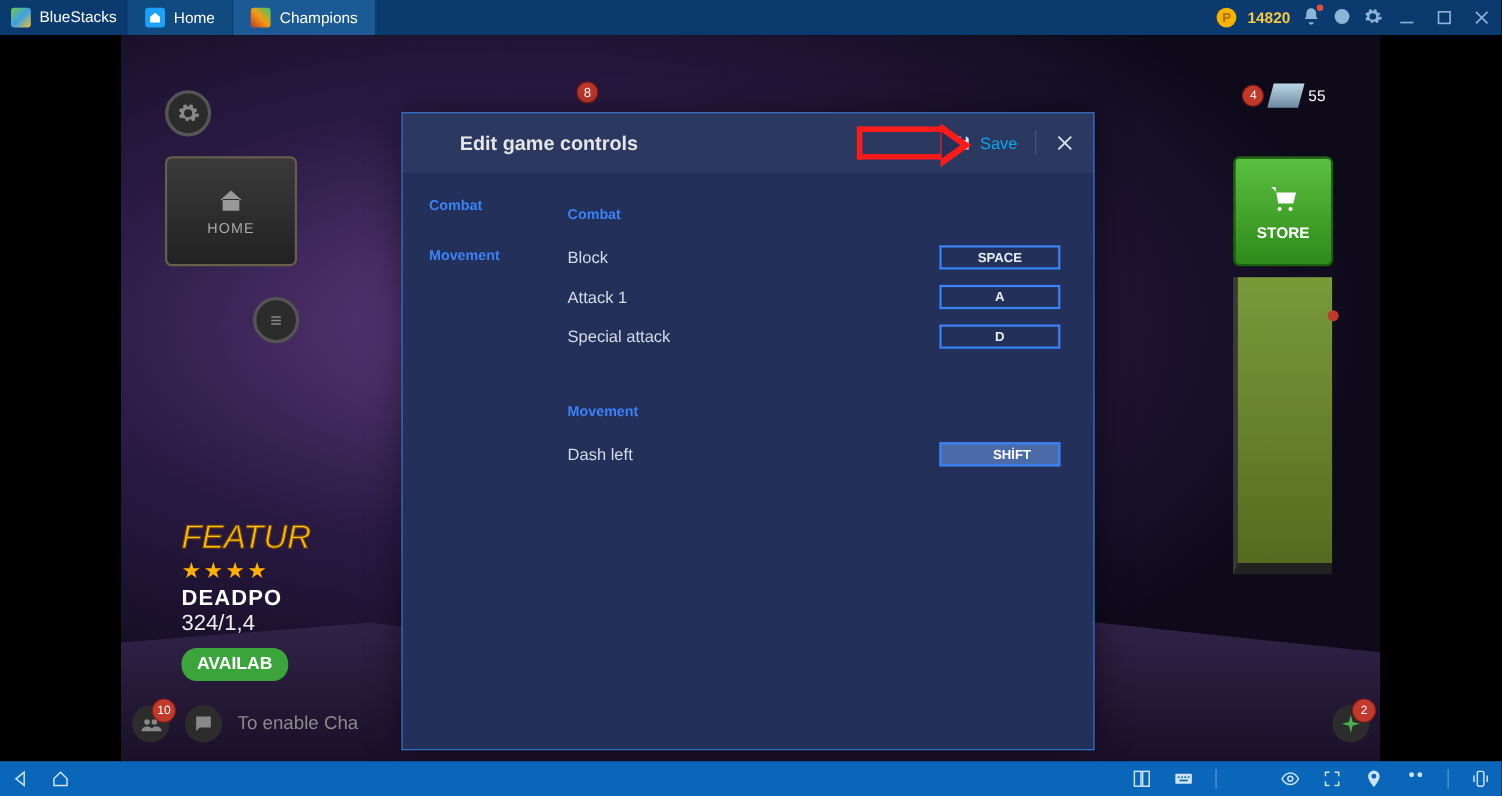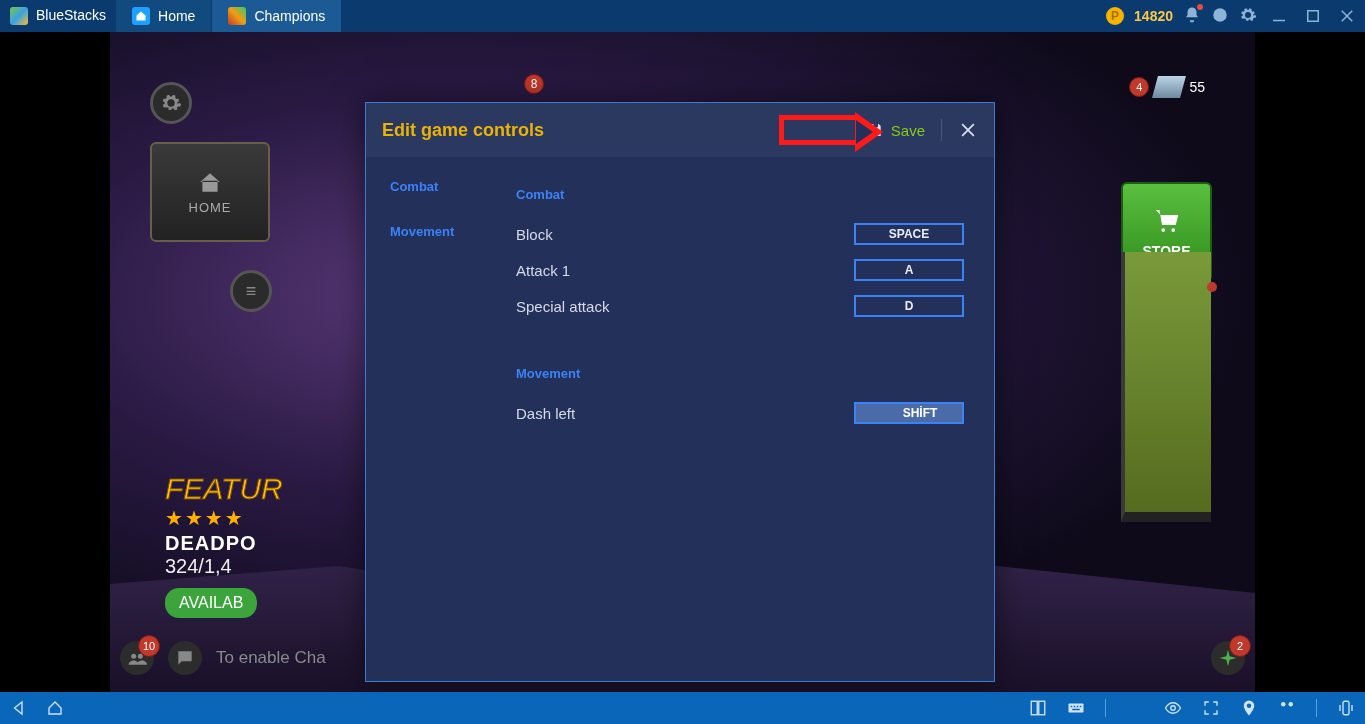--- a/index.html
+++ b/index.html
@@ -44,53 +44,53 @@
 
 .side-panel{ position:absolute; left:150px; top:110px; width:120px; height:100px;
              background:linear-gradient(#3a3a3a,#222); border:2px solid #66604a; border-radius:6px;
              display:flex; flex-direction:column; align-items:center; justify-content:center; color:#aaa; gap:4px; }
 .side-panel svg{ width:26px; height:26px; fill:#999; }
 .side-panel-label{ font-size:13px; letter-spacing:1px; }
 
 
 .store-btn{ position:absolute; right:153px; top:110px; width:91px; height:100px;
             background:linear-gradient(#5abf3f,#2e8b1a); border:2px solid #1e5e10; border-radius:6px;
-            display:flex; flex-direction:column; align-items:center; justify-content:center; color:#fff; gap:8px;margin-top:40px;}
+            display:flex; flex-direction:column; align-items:center; justify-content:center; color:#fff; gap:8px;}
 .store-btn svg{ width:30px; height:30px; fill:#fff;}
 .store-label{ font-size:14px; font-weight:600; }
 
 
 .drax{ position:absolute; right:154px; top:220px; width:90px; height:270px;
        background:linear-gradient(#7a9a3a,#556b1f); border-left:4px solid #3a3a3a; border-bottom:10px solid #222;}
 .drax::after{ content:""; position:absolute; right:-6px; top:30px; width:10px; height:10px; background:#c0392b; border-radius:50%; }
 
 
 .featured{ position:absolute; left:165px; top:440px; color:#ffd24a; font-family:Impact,Arial; }
 .featured-title{ font-size:30px; font-style:italic; color:#ffc20e; -webkit-text-stroke:1px #7a4a00; }
 .stars{ color:#ffb000; font-size:20px; letter-spacing:2px; }
 .hero-name{ color:#fff; font-family:Arial; font-weight:700; font-size:20px; letter-spacing:1px; margin-top:2px;}
 .hero-stat{ color:#eee; font-family:Arial; font-size:20px; }
-.avail-btn{ margin-top:10px; display:inline-block; background:#3ba53b; color:#fff; padding:6px 14px; font-size:16px; font-weight:400; border-radius:14px; }
+.avail-btn{ margin-top:10px; display:inline-block; background:#3ba53b; color:#fff; padding:6px 14px; font-size:16px; font-weight:700; border-radius:14px; }
 
 
 .chatbar{ position:absolute; left:120px; right:120px; bottom:12px; height:44px; display:flex; align-items:center; gap:14px; color:#9aa0a6; }
 .chat-ic{ width:34px; height:34px; border-radius:50%; background:#2c2c2c; display:flex; align-items:center; justify-content:center; position:relative; }
 .chat-ic svg{ width:20px; height:20px; fill:#888; }
 .chat-badge{ position:absolute; top:-6px; right:-6px; width:22px; height:22px; border-radius:50%; background:#c0392b; color:#fff; font-size:11px; display:flex; align-items:center; justify-content:center; border:1px solid #7e1c12;}
 .chat-text{ font-size:17px; color:#8a8a8a; }
 .chat-right{ margin-left:auto; display:flex; align-items:center; gap:8px; }
 .chat-right .chat-ic svg{ fill:#4caf50; }
 
 
 .modal{ position:absolute; left:365px; top:70px; width:630px; height:580px;
         background:#23305a; border:1px solid #3a7bd5; box-shadow:0 0 30px rgba(0,0,0,.5); color:#cfd6e8; }
 .modal-head{ display:flex; align-items:center; height:54px; padding:0 16px; background:rgba(255,255,255,.04); }
-.modal-title{ font-size:18px; font-weight:600; color:#eab308; }
+.modal-title{ font-size:18px; font-weight:600; color:#e5e5e5;margin-left:36px; }
 .modal-head-right{ margin-left:auto; display:flex; align-items:center; gap:16px; }
-.save-btn{ display:flex; align-items:center; gap:7px; color:#84cc16; cursor:pointer; font-size:15px; }
+.save-btn{ display:flex; align-items:center; gap:7px; color:#0ea5e9; cursor:pointer; font-size:15px; }
 .save-btn svg{ width:16px; height:16px; fill:#dce3f2; }
 .head-div{ width:1px; height:22px; background:#4a587f; }
 .close-btn{ width:20px; height:20px; cursor:pointer; }
 .close-btn svg{ width:20px; height:20px; stroke:#dce3f2; stroke-width:2; fill:none; }
 
 
 .arrow-annot{ position:absolute; left:413px; top:12px; width:120px; height:36px; pointer-events:none; }
 .arrow-annot .shaft{ position:absolute; left:0; top:0; width:78px; height:30px; border:5px solid #ff1a1a; border-right:none; }
 .arrow-annot .head{ position:absolute; left:76px; top:-3px; width:0; height:0; border-left:28px solid #ff1a1a; border-top:20px solid transparent; border-bottom:20px solid transparent; }
 .arrow-annot .head::after{ content:""; position:absolute; left:-27px; top:-12px; width:0; height:0; border-left:17px solid #23305a; border-top:12px solid transparent; border-bottom:12px solid transparent; }

